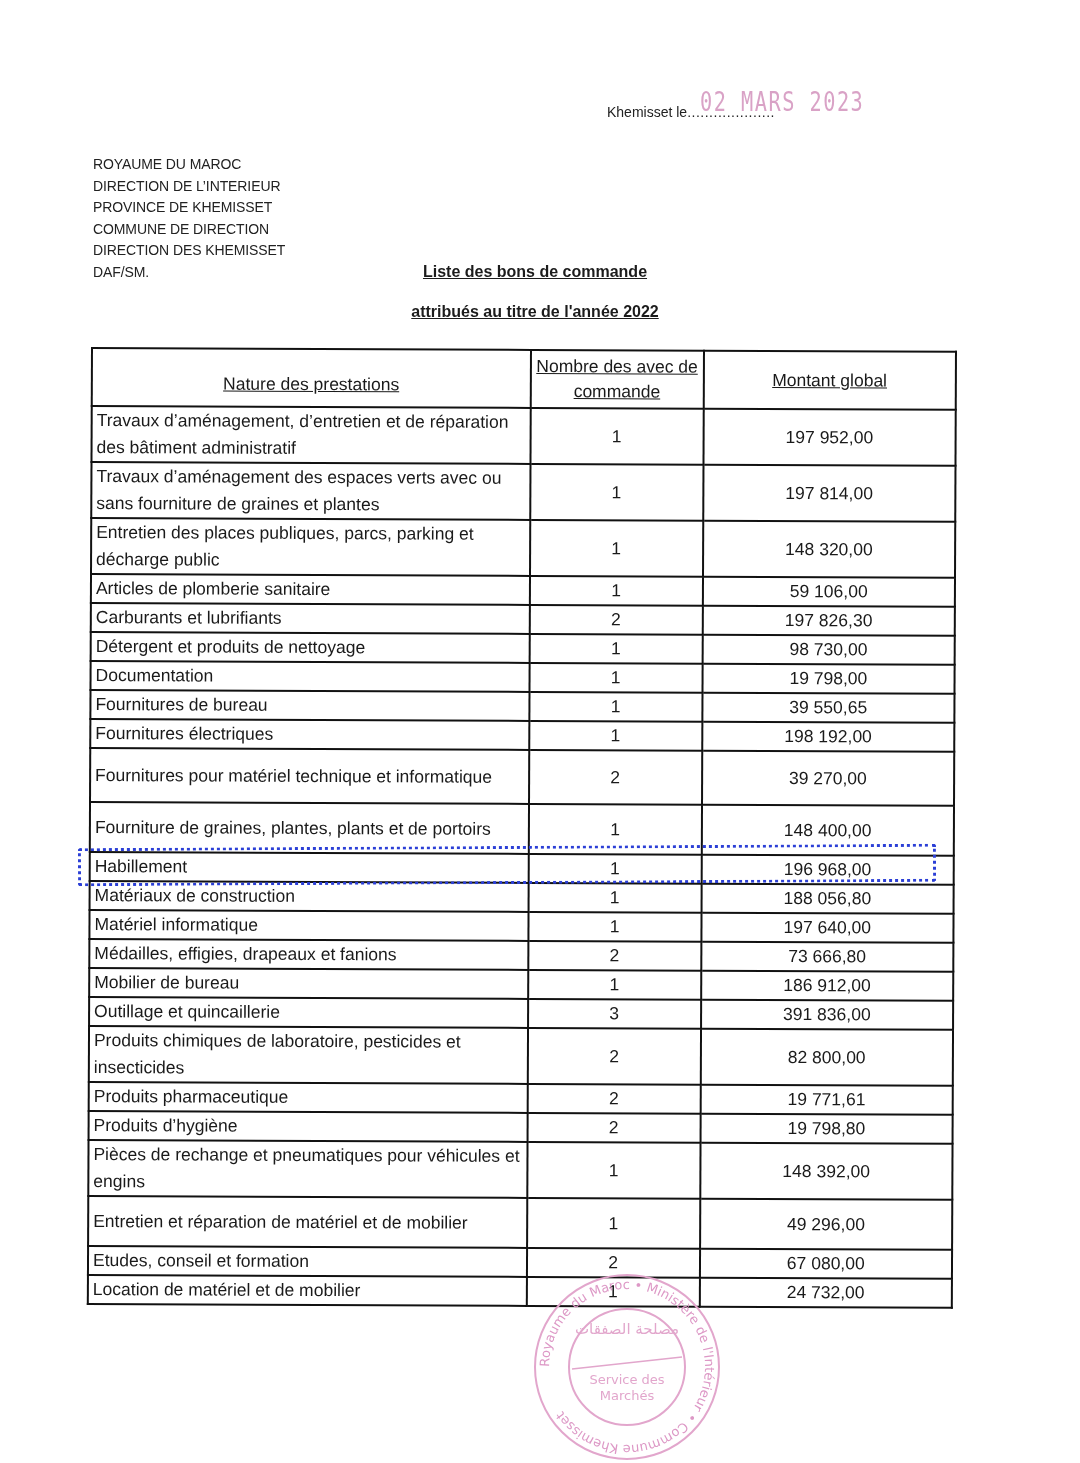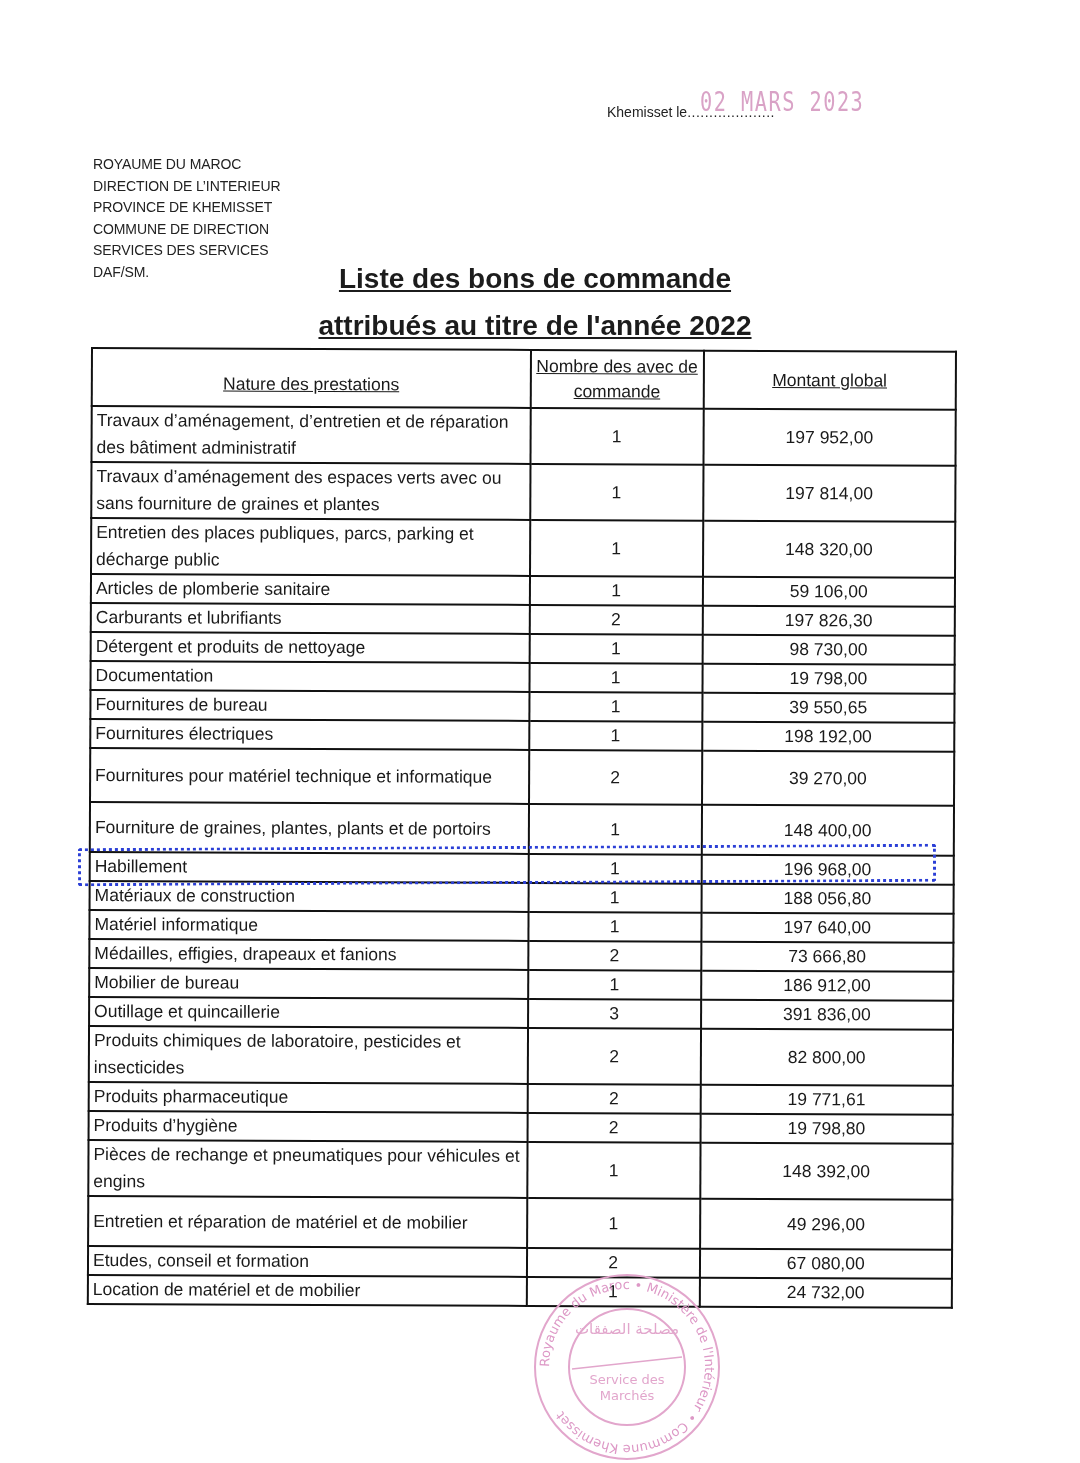--- a/index.html
+++ b/index.html
@@ -6,24 +6,24 @@
   body { width: 1080px; height: 1463px; position: relative; overflow: hidden;
          font-family: "Liberation Sans", "DejaVu Sans", sans-serif; color: #1a1a1a; }
   .header-block { position: absolute; left: 93px; top: 106px; font-size: 14px; line-height: 21.6px;
                   letter-spacing: -0.1px; color: #222; margin-top: 48px; }
   .header-block div { white-space: nowrap; }
   .date-line { position: absolute; left: 607px; top: 104px; font-size: 14px; color: #222; white-space: nowrap; text-align: center; }
   .date-dots { letter-spacing: 0.5px; }
   .stamp-date { position: absolute; left: 700px; top: 86px; font-family: "DejaVu Sans Mono", monospace;
                 font-size: 27px; color: #d9a2c6; letter-spacing: 2px; transform: scaleX(0.75); transform-origin: left;
                 white-space: nowrap; }
-  .title { position: absolute; left: 0; width: 1050px; text-align: center; font-weight: bold; font-size: 28px;
+  .title { position: absolute; left: 0; width: 1050px; text-align: center; font-weight: bold; font-size: 16px;
            text-decoration: underline; color: #1c1c1c; }
   .title.l1 { top: 263px; left: 10px; }
-  .title.l2 { top: 310px; left: 10px; }
+  .title.l2 { top: 303px; left: 10px; }
   table.main { position: absolute; left: 91px; top: 347px; border-collapse: collapse; width: 866px;
                font-size: 17.5px; transform: rotate(0.25deg); transform-origin: top left; }
   table.main td, table.main th { border: 2px solid #111; padding: 0 4px; vertical-align: middle; }
   table.main th { font-weight: normal; text-decoration: underline; font-size: 17.5px; }
   table.main th.c1 { width: 433px; padding-top: 12px; }
   table.main th.c2 { width: 164px; line-height: 25px; }
   table.main th.c3 { width: 245px; }
   td.nature { text-align: left; line-height: 27px; }
   td.count { text-align: center; }
   td.amount { text-align: center; }
@@ -35,21 +35,21 @@
   .seal { position: absolute; left: 527px; top: 1272px; width: 200px; height: 190px; }
 </style>
 </head>
 <body>
 
 <div class="header-block">
   <div>ROYAUME DU MAROC</div>
   <div>DIRECTION DE L’INTERIEUR</div>
   <div>PROVINCE DE KHEMISSET</div>
   <div>COMMUNE DE DIRECTION</div>
-  <div>SERVICES DES SERVICES</div>
+  <div>DIRECTION DES KHEMISSET</div>
   <div>DAF/SM.</div>
 </div>
 
 <div class="date-line">
   <span>Khemisset le</span><span class="date-dots">....................</span>
 </div>
 <div class="stamp-date">02 MARS 2023</div>
 
 <div class="title l1">Liste  des bons de commande</div>
 <div class="title l2">attribués au titre de l'année 2022</div>

